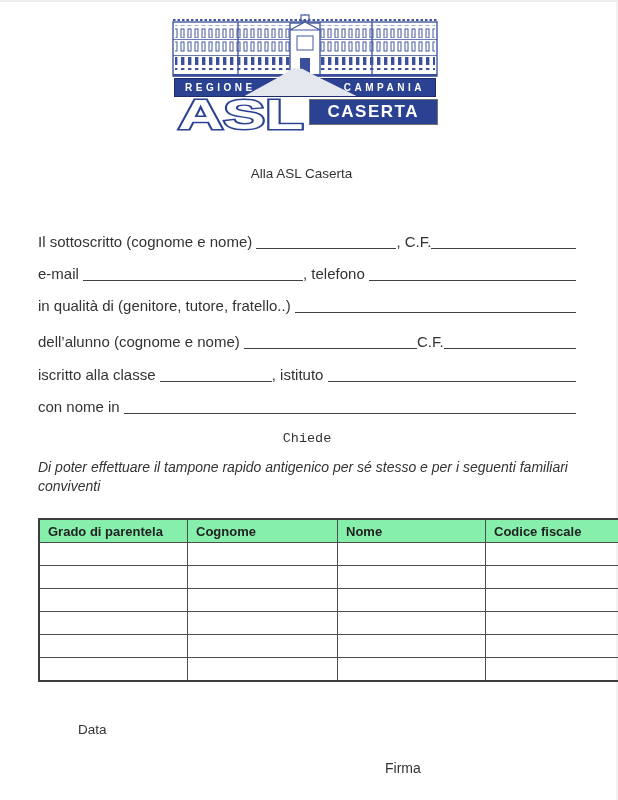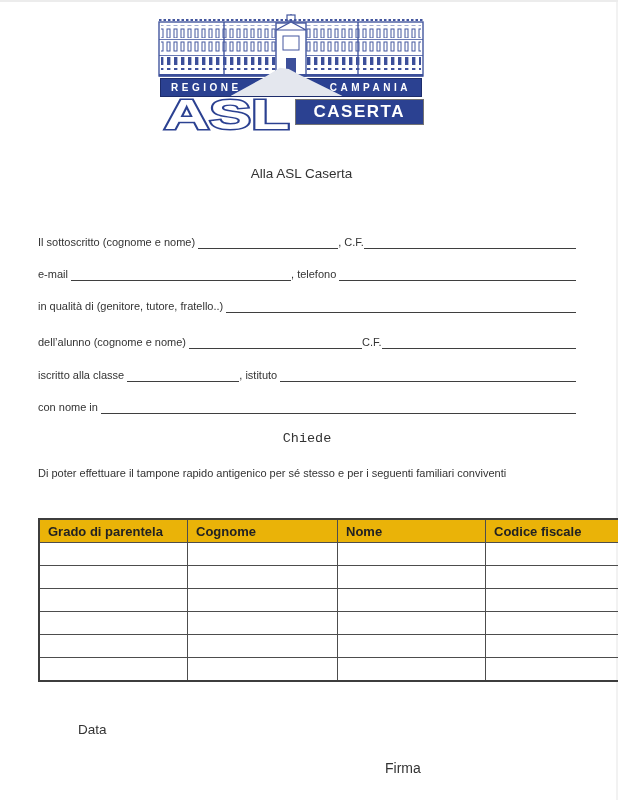--- a/index.html
+++ b/index.html
@@ -8,21 +8,21 @@
     width: 618px;
     height: 800px;
     background: #ffffff;
     font-family: "Liberation Sans", "DejaVu Sans", sans-serif;
     color: #333333;
     overflow: hidden;
     box-shadow: inset 0 2px 0 #ececec, inset -2px 0 0 #f2f2f2;
   }
 
   
-  .logo { position: absolute; left: 158px; top: 14px; width: 266px; }
+  .logo { position: absolute; left: 172px; top: 14px; width: 266px; }
   .building-svg { display: block; }
   .band {
     position: relative;
     margin: 0 2px;
     height: 19px;
     background: #2b4191;
     border: 1px solid #1d2c6b;
     box-sizing: border-box;
     display: flex;
     justify-content: space-between;
@@ -51,48 +51,48 @@
     color: #ffffff; font-weight: bold; font-size: 17px; letter-spacing: 1.5px;
   }
 
   
   .alla {
     position: absolute; top: 166px; left: 38px; width: 527px;
     text-align: center; font-size: 13.5px;
   }
   .fline {
     position: absolute; left: 38px; width: 538px; height: 17px;
-    display: flex; align-items: flex-end; font-size: 11px;
+    display: flex; align-items: flex-end; font-size: 15px;
   }
   .fline .t { white-space: pre; line-height: 16px; }
   .blank {
     display: inline-block; border-bottom: 1.4px solid #3f3f3f;
     height: 13px; margin-bottom: 1px;
   }
   .blank.grow { flex: 1 1 auto; }
   .chiede {
     position: absolute; top: 431px; left: 38px; width: 538px;
     text-align: center; font-size: 13.5px; font-family: Liberation Mono, monospace;
   }
   .request-par {
     position: absolute; top: 458px; left: 38px; width: 538px;
-    font-size: 11px; line-height: 31px;
+    font-size: 14px; line-height: 19px; font-style: italic;
   }
 
   
   .family-table {
     position: absolute; left: 38px; top: 518px; width: 530px;
     border-collapse: collapse; table-layout: fixed;
     border: 2px solid #3d3d3d;
   }
   .family-table th, .family-table td {
     border: 1px solid #4d4d4d; height: 22px; padding: 0 8px;
     font-size: 13px; text-align: left; vertical-align: middle;
   }
-  .family-table th { background: #eab308; font-weight: bold; color: #222; }
+  .family-table th { background: #86efac; font-weight: bold; color: #222; }
   .col-0 { width: 131px; } .col-1 { width: 133px; }
   .col-2 { width: 131px; } .col-3 { width: 135px; }
 
   
   .data-label  { position: absolute; left: 78px;  top: 722px; font-size: 13.5px; }
   .firma-label { position: absolute; left: 385px; top: 760px; font-size: 14px; }
 </style>
 </head>
 <body>
 

